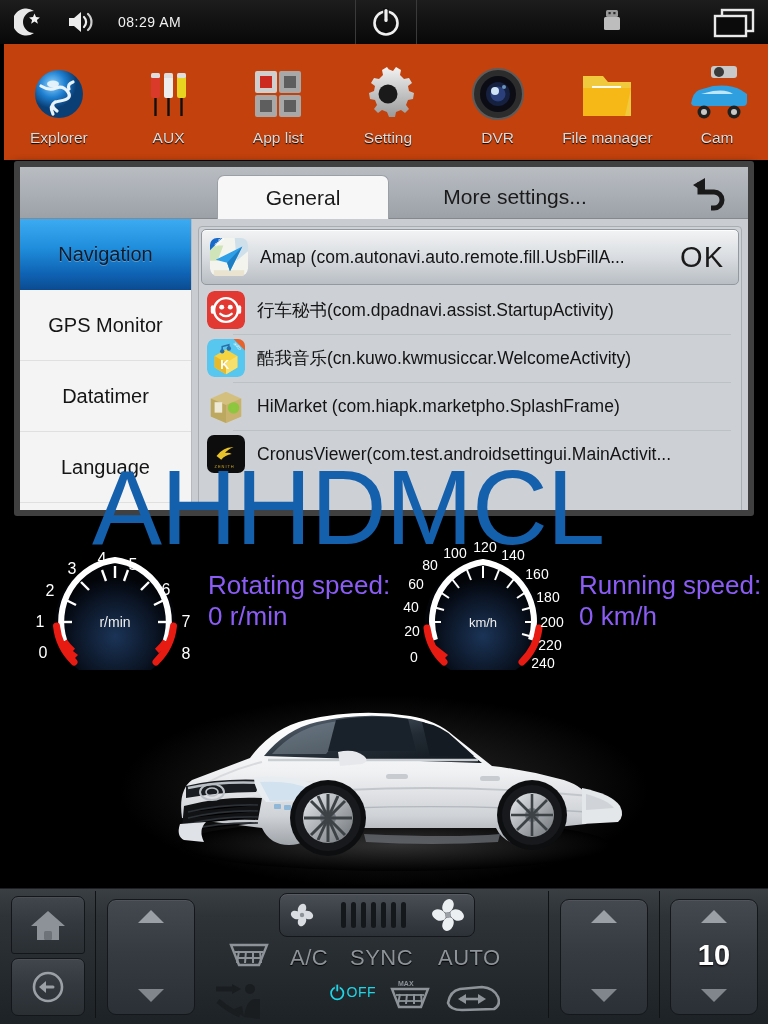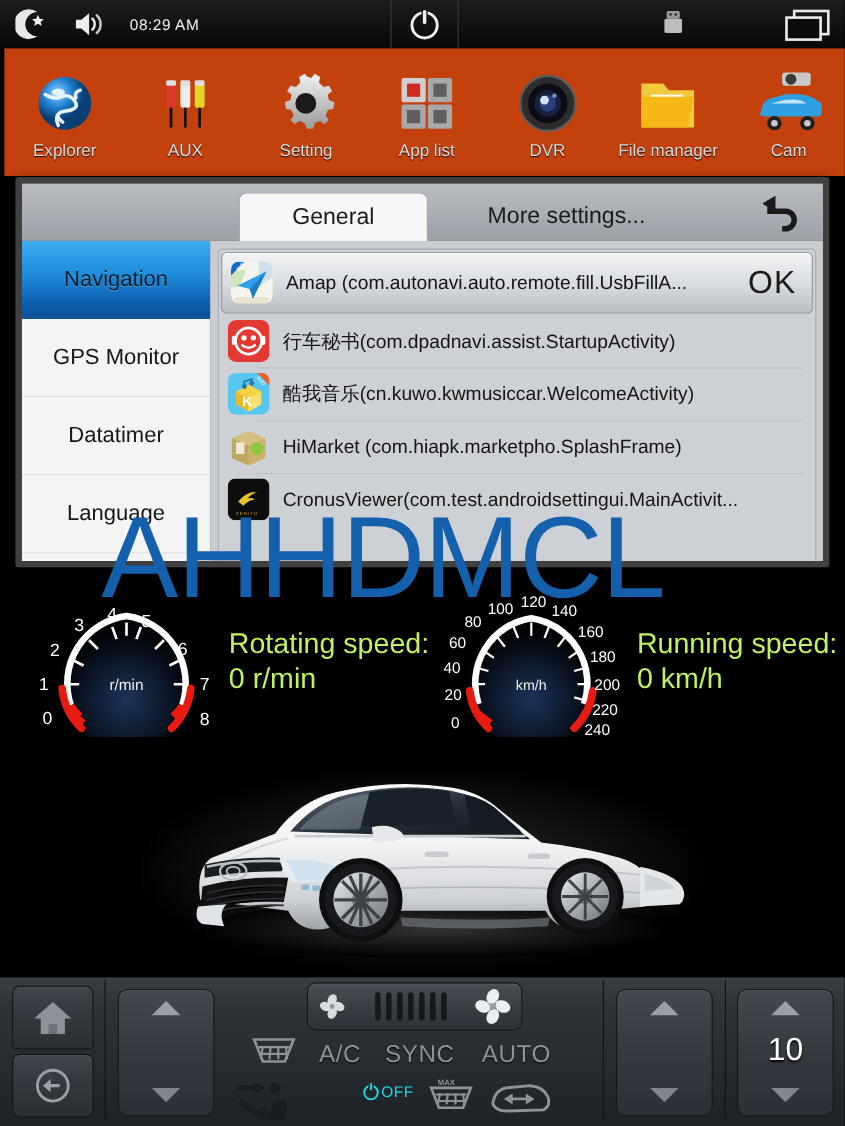--- a/index.html
+++ b/index.html
@@ -157,21 +157,21 @@
   
   #gauge-area{
     position:absolute; left:0; top:516px; width:768px; height:165px;
     background:#000;
   }
   .gauge-block{ position:absolute; top:6px; display:flex; align-items:flex-start; }
   #gauge-rpm{ left:26px; }
   #gauge-speed{ left:400px; }
   .gauge-svg{ display:block; }
   .gauge-text{
-    margin-left:4px; padding-top:48px; color:#bef264;
+    margin-left:4px; padding-top:48px; color:#8b5cf6;
     font-size:26px; line-height:1.18; white-space:nowrap;
     text-shadow:0 1px 2px #000;
   }
   .gauge-text .val{ display:block; }
 
   
   #car-stage{
     position:absolute; left:0; top:672px; width:768px; height:213px;
     background:radial-gradient(ellipse 330px 120px at 50% 56%, #2a2a2a 0%, #101010 52%, #000 80%);
     overflow:hidden;
@@ -201,21 +201,21 @@
   .rocker{
     width:88px; height:116px; margin-top:4px;
     background:linear-gradient(180deg,#44494f 0%,#363b41 45%,#2b3036 100%);
     border:1px solid #15181b; border-radius:9px;
     display:flex; flex-direction:column; align-items:center;
     justify-content:space-between; padding:10px 0 12px 0; cursor:pointer;
     box-shadow:inset 0 1px 0 rgba(255,255,255,.07);
   }
   .tri-up{ width:0;height:0;border-left:13px solid transparent;border-right:13px solid transparent;border-bottom:13px solid #9aa0a6; }
   .tri-dn{ width:0;height:0;border-left:13px solid transparent;border-right:13px solid transparent;border-top:13px solid #80868c; }
-  .temp-val{ color:#fff; font-size:29px; font-weight:normal; text-shadow:0 1px 2px #000; }
+  .temp-val{ color:#fff; font-size:29px; font-weight:bold; text-shadow:0 1px 2px #000; }
 
   #climate-center{
     flex:1; position:relative;
   }
   #fan-bar{
     position:absolute; left:50%; transform:translateX(-50%); top:8px;
     width:196px; height:44px;
     background:linear-gradient(180deg,#4a4f55 0%,#393e44 50%,#2c3137 100%);
     border:1px solid #15181b; border-radius:8px;
     display:flex; align-items:center; justify-content:space-between;
@@ -320,44 +320,44 @@
         <rect x="40" y="14" width="9" height="22" rx="2" fill="#e8d321"></rect>
         <rect x="40" y="11" width="9" height="5" rx="1.5" fill="#dedede"></rect>
         <path d="M44.5 36 v18" stroke="#101010" stroke-width="2.4"></path>
       </g>
     </svg>
     <span class="app-label">AUX</span>
   </div>
 
   <div class="app-item">
     <svg class="app-glyph" viewBox="0 0 64 64">
+      <rect x="9" y="9" width="22" height="22" rx="2" fill="#cfcfcf"></rect>
+      <rect x="14" y="14" width="12" height="12" fill="#cc2a20"></rect>
+      <rect x="33" y="9" width="22" height="22" rx="2" fill="#a8a8a8"></rect>
+      <rect x="38" y="14" width="12" height="12" fill="#5e5e5e"></rect>
+      <rect x="9" y="33" width="22" height="22" rx="2" fill="#a8a8a8"></rect>
+      <rect x="14" y="38" width="12" height="12" fill="#5e5e5e"></rect>
+      <rect x="33" y="33" width="22" height="22" rx="2" fill="#a8a8a8"></rect>
+      <rect x="38" y="38" width="12" height="12" fill="#5e5e5e"></rect>
+    </svg>
+    <span class="app-label">App list</span>
+  </div>
+
+  <div class="app-item">
+    <svg class="app-glyph" viewBox="0 0 64 64">
       <defs>
           <linearGradient id="gGear" x1="0" y1="0" x2="0" y2="1">
         <stop offset="0%" stop-color="#f2f2f2"></stop>
             <stop offset="100%" stop-color="#9a9a9a"></stop>
       </linearGradient>
         </defs>
       <path fill="url(#gGear)" d="M32 7 l5 2 3-4 5 3-1 5 4 4 5-1 3 5-4 3 1 5 5 2-1 6-5 1-2 5 3 4-4 4-4-3-5 2-1 5-6 0-2-5-5-2-4 3-4-4 3-4-2-5-5-1-1-6 5-2 1-5-4-3 3-5 5 1 4-4-1-5 5-3 3 4z"></path>
       <circle cx="32" cy="32" r="9.5" fill="#1a1a1a"></circle>
     </svg>
     <span class="app-label">Setting</span>
-  </div>
-
-  <div class="app-item">
-    <svg class="app-glyph" viewBox="0 0 64 64">
-      <rect x="9" y="9" width="22" height="22" rx="2" fill="#cfcfcf"></rect>
-      <rect x="14" y="14" width="12" height="12" fill="#cc2a20"></rect>
-      <rect x="33" y="9" width="22" height="22" rx="2" fill="#a8a8a8"></rect>
-      <rect x="38" y="14" width="12" height="12" fill="#5e5e5e"></rect>
-      <rect x="9" y="33" width="22" height="22" rx="2" fill="#a8a8a8"></rect>
-      <rect x="14" y="38" width="12" height="12" fill="#5e5e5e"></rect>
-      <rect x="33" y="33" width="22" height="22" rx="2" fill="#a8a8a8"></rect>
-      <rect x="38" y="38" width="12" height="12" fill="#5e5e5e"></rect>
-    </svg>
-    <span class="app-label">App list</span>
   </div>
 
   <div class="app-item">
     <svg class="app-glyph" viewBox="0 0 64 64">
       <circle cx="32" cy="32" r="25" fill="#2c2c2c"></circle>
       <circle cx="32" cy="32" r="25" fill="none" stroke="#5c5c5c" stroke-width="2"></circle>
       <circle cx="32" cy="32" r="18" fill="#0c0c14"></circle>
       <circle cx="32" cy="32" r="12" fill="#16203f"></circle>
       <circle cx="32" cy="32" r="7.5" fill="#2b3f7a"></circle>
       <circle cx="29" cy="29" r="4" fill="#cfe3f5"></circle>

